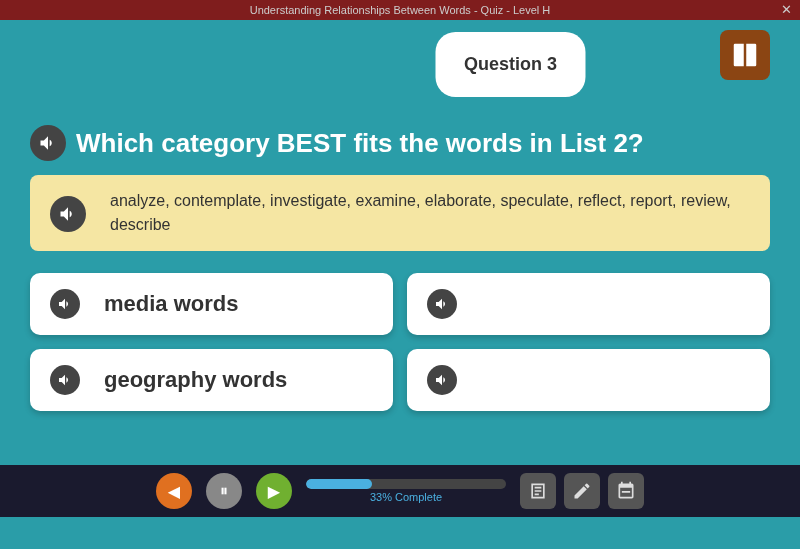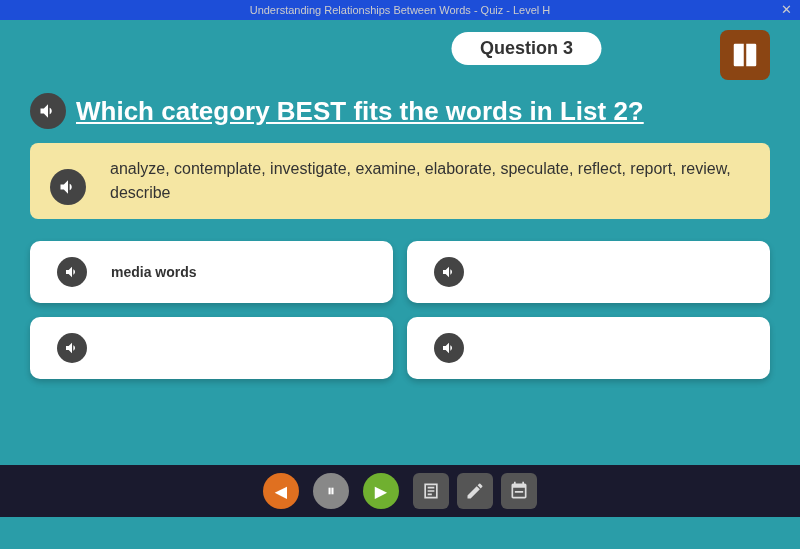--- a/index.html
+++ b/index.html
@@ -6,21 +6,21 @@
 
     body {
       width: 800px;
       height: 549px;
       overflow: hidden;
       font-family: 'Arial', sans-serif;
       background: #2a9da8;
     }
 
     .title-bar {
-      background: #1d4ed8;
+      background: #7f1d1d;
       color: #ccc;
       font-size: 11px;
       text-align: center;
       padding: 4px 0;
       position: relative;
     }
 
     .close-btn {
       position: absolute;
       right: 8px;
@@ -33,29 +33,29 @@
     .main-content {
       background: #2a9da8;
       padding: 12px 30px 0 30px;
       position: relative;
     }
 
     .question-badge {
       background: white;
       border-radius: 20px;
       display: inline-block;
-      padding: 6px 28px;
+      padding: 22px 28px;
       font-size: 18px;
       font-weight: bold;
       color: #333;
       margin-bottom: 14px;
       margin-left: 50%;
       transform: translateX(-50%);
       position: relative;
-      left: 16px;
+      left: 0;
     }
 
     .question-header {
       text-align: center;
       margin-bottom: 14px;
     }
 
     .question-row {
       display: flex;
       align-items: center;
@@ -78,55 +78,54 @@
     .speaker-icon svg {
       width: 20px;
       height: 20px;
       fill: white;
     }
 
     .question-text {
       font-size: 26px;
       font-weight: bold;
       color: white;
-      text-decoration: underline;
     }
 
     .word-list-box {
       background: #f5e6a3;
       border-radius: 8px;
       padding: 14px 20px;
       margin-bottom: 22px;
       display: flex;
-      align-items: flex-end;
+      align-items: center;
       gap: 14px;
     }
 
     .word-list-text {
       font-size: 16px;
       color: #333;
       line-height: 1.5;
     }
 
     .answers-grid {
       display: grid;
       grid-template-columns: 1fr 1fr;
       gap: 14px;
       margin: 0 0 14px 0;
     }
 
     .answer-btn {
       background: white;
       border: none;
       border-radius: 10px;
-      padding: 16px 27px;
+      padding: 16px 20px;
       display: flex;
       align-items: center;
       gap: 14px;
-      font-size: 14px;
+      font-size: 22px;
       font-weight: bold;
       color: #333;
       cursor: pointer;
       box-shadow: 0 3px 6px rgba(0,0,0,0.2);
     }
 
     .book-icon-btn {
       position: absolute;
       top: 10px;
       right: 30px;
@@ -281,20 +280,21 @@
         </svg>
       </div>
     </button>
 
     <button class="answer-btn">
       <div class="speaker-icon" style="width:30px;height:30px;flex-shrink:0;">
         <svg viewBox="0 0 24 24" style="width:16px;height:16px;fill:white;">
           <path d="M3 9v6h4l5 5V4L7 9H3zm13.5 3c0-1.77-1.02-3.29-2.5-4.03v8.05c1.48-.73 2.5-2.25 2.5-4.02z"></path>
         </svg>
       </div>
+      <span>geography words</span>
     </button>
 
     <button class="answer-btn">
       <div class="speaker-icon" style="width:30px;height:30px;flex-shrink:0;">
         <svg viewBox="0 0 24 24" style="width:16px;height:16px;fill:white;">
           <path d="M3 9v6h4l5 5V4L7 9H3zm13.5 3c0-1.77-1.02-3.29-2.5-4.03v8.05c1.48-.73 2.5-2.25 2.5-4.02z"></path>
         </svg>
       </div>
     </button>
 
@@ -307,20 +307,26 @@
     </button>
 
     <button class="nav-btn pause">
       <span>⏸</span>
     </button>
 
     <button class="nav-btn next">
       <span>▶</span>
     </button>
 
+    <div class="progress-container">
+      <div class="progress-bar-bg">
+        <div class="progress-bar-fill" style="width: 33%;"></div>
+      </div>
+      <span class="progress-text">33% Complete</span>
+    </div>
 
     <div class="bottom-icons">
       <div class="bottom-icon-btn">
         <svg viewBox="0 0 24 24">
           <path d="M4 3h16v18H4V3zm2 2v14h12V5H6zm2 2h8v2H8V7zm0 4h8v2H8v-2zm0 4h5v2H8v-2z"></path>
         </svg>
       </div>
       <div class="bottom-icon-btn">
         <svg viewBox="0 0 24 24">
           <path d="M3 17.25V21h3.75L17.81 9.94l-3.75-3.75L3 17.25zM20.71 7.04a1 1 0 000-1.41l-2.34-2.34a1 1 0 00-1.41 0l-1.83 1.83 3.75 3.75 1.83-1.83z"></path>

